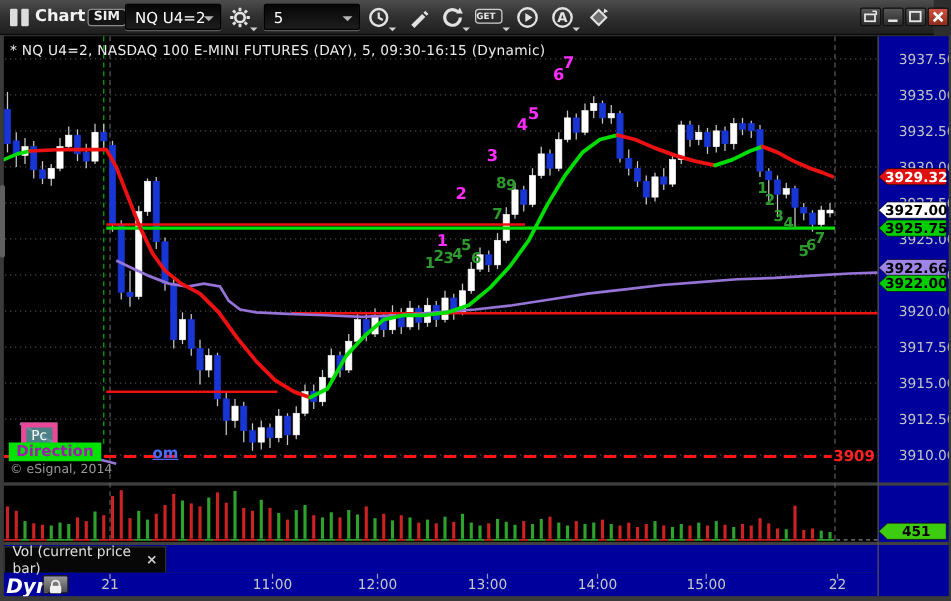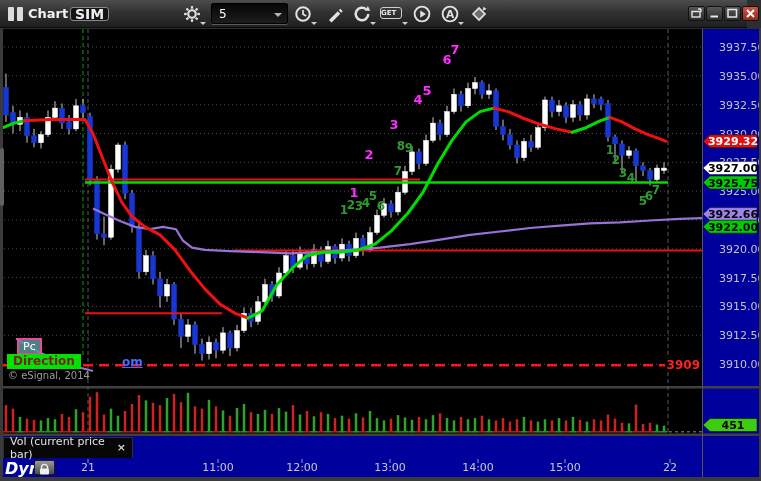--- a/index.html
+++ b/index.html
@@ -7,42 +7,42 @@
   .window{position:relative;width:761px;height:481px;background:#2e2e2e;overflow:hidden;
           font-family:"DejaVu Sans","Liberation Sans",sans-serif;outline:1px solid #5a5a5a;}
   
   .titlebar{position:absolute;left:0;top:0;width:747px;height:28px;z-index:30;
             background:linear-gradient(#4d4d4d,#323232 45%,#1f1f1f);border-bottom:1px solid #0a0a0a;}
   .titlebar *{position:absolute;}
   .win-icon{left:8px;top:7px;width:16px;height:14px;}
   .win-icon i{position:absolute;top:0;width:6px;height:14px;background:#dcdcdc;border-radius:1px;}
   .win-icon i:first-child{left:0;} .win-icon i:last-child{left:9px;}
   .tb-title{left:28px;top:6px;font-size:13px;font-weight:bold;color:#f2f2f2;}
-  .sim{left:70px;top:7px;font-size:14px;font-weight:bold;color:#eee;background:#141414;
+  .sim{left:70px;top:7px;font-size:10px;font-weight:bold;color:#eee;background:#141414;
        border:1px solid #8a8a8a;border-radius:3px;padding:0 4px;line-height:12px;}
   .combo{top:3px;height:21px;background:linear-gradient(#060606,#1d1d1d);border:1px solid #000;
          box-shadow:0 1px 0 #5a5a5a;border-radius:2px;color:#fff;font-size:12px;}
   .combo .val{position:absolute;left:7px;top:3px;}
   .chev{position:absolute;right:5px;top:9px;width:0;height:0;border-left:4px solid transparent;
         border-right:4px solid transparent;border-top:4px solid #b5b5b5;}
   .tb-ic{top:4px;width:22px;height:20px;}
   .mini-chev{position:absolute;right:-2px;bottom:-1px;width:0;height:0;border-left:3px solid transparent;
              border-right:3px solid transparent;border-top:3px solid #cfcfcf;}
   .get-box{position:absolute;left:0;top:3px;width:22px;height:12px;border:1px solid #cfcfcf;border-radius:3px;
            color:#e8e8e8;font-size:7px;font-weight:bold;text-align:left;line-height:11px;}
   .winbtn{top:6px;width:17px;height:15px;background:linear-gradient(#585858,#2b2b2b);
           border:1px solid #111;border-radius:2px;}
   .winbtn svg{position:absolute;left:1px;top:1px;}
   .winbtn.close{background:linear-gradient(#d0523f,#8e2c1d);}
   
   .ov{position:absolute;z-index:20;}
   .legend{left:8px;top:34px;font-size:11px;color:#ececec;letter-spacing:0.2px;}
-  .pc-box{left:17px;top:338px;background:rgba(90,150,155,0.85);border:2px solid #ec4899;
+  .pc-box{left:17px;top:338px;background:rgba(90,150,155,0.85);border:4px solid #ec4899;
           color:#fff;font-size:11px;padding:0 4px;line-height:13px;}
-  .dir-box{left:7px;top:354px;background:#00e200;color:#7f1d1d;font-size:12px;font-weight:bold;
+  .dir-box{left:7px;top:354px;background:#00e200;color:#a21caf;font-size:12px;font-weight:bold;
            padding:0 6px;line-height:15px;}
   .om-link{left:122px;top:355px;color:#4f6bff;font-size:12px;text-decoration:underline;font-weight:bold;}
   .copyright{left:8px;top:370px;color:#9a9a9a;font-size:10px;}
   .vol-tab{left:3px;top:437px;width:130px;height:21px;background:#070707;border:1px solid #303030;
            border-bottom:none;color:#e2e2e2;font-size:11px;display:flex;align-items:center;
            padding:0 6px;gap:8px;}
   .vol-tab .x{margin-left:auto;color:#cfcfcf;font-size:11px;font-weight:bold;line-height:10px;}
   .dyn{left:5px;top:459px;color:#fff;font-size:16px;font-weight:bold;font-style:italic;}
   .lockbtn{left:34px;top:460px;width:21px;height:15px;background:linear-gradient(#9a9a9a,#4c4c4c);
            border:1px solid #1c1c1c;border-radius:2px;}
@@ -544,20 +544,21 @@
       <line x1="390" y1="459" x2="390" y2="463" stroke="#9a9ab8" stroke-width="1"></line>
       <text x="390" y="471" fill="#c8c8cc" font-size="11" text-anchor="middle">13:00</text>
       <line x1="478" y1="459" x2="478" y2="463" stroke="#9a9ab8" stroke-width="1"></line>
       <text x="478" y="471" fill="#c8c8cc" font-size="11" text-anchor="middle">14:00</text>
       <line x1="565" y1="459" x2="565" y2="463" stroke="#9a9ab8" stroke-width="1"></line>
       <text x="565" y="471" fill="#c8c8cc" font-size="11" text-anchor="middle">15:00</text>
       <line x1="670" y1="459" x2="670" y2="463" stroke="#9a9ab8" stroke-width="1"></line>
       <text x="670" y="471" fill="#c8c8cc" font-size="11" text-anchor="middle">22</text>
     </svg>
 
+  <div class="ov legend">* NQ U4=2, NASDAQ 100 E-MINI FUTURES (DAY), 5, 09:30-16:15 (Dynamic)</div>
   <div class="ov pc-box">Pc</div>
   <div class="ov dir-box">Direction</div>
   <div class="ov om-link">om</div>
   <div class="ov copyright">© eSignal, 2014</div>
   <div class="ov vol-tab">
     <span>Vol (current price bar)</span>
     <span class="x">×</span>
   </div>
   <div class="ov dyn">Dyn</div>
   <div class="ov lockbtn">
@@ -572,20 +573,24 @@
   <div class="ov edge-bottom"></div>
 
   <div class="titlebar">
     <span class="win-icon">
         <i></i>
         <i></i>
       </span>
     <span class="tb-title">Chart</span>
     <span class="sim">SIM</span>
 
+    <span class="combo" style="left:100px;width:77px;">
+      <span class="val">NQ U4=2</span>
+      <span class="chev"></span>
+    </span>
     <span class="tb-ic" style="left:182px;">
       <svg width="20" height="20" viewBox="0 0 16 16">
         <circle cx="8" cy="8" r="3" fill="none" stroke="#e2e2e2" stroke-width="1.7"></circle>
         <g stroke="#e2e2e2" stroke-width="1.8">
           <line x1="12.2" y1="8" x2="14.3" y2="8"></line>
             <line x1="10.97" y1="10.97" x2="12.45" y2="12.45"></line>
           <line x1="8" y1="12.2" x2="8" y2="14.3"></line>
             <line x1="5.03" y1="10.97" x2="3.55" y2="12.45"></line>
           <line x1="3.8" y1="8" x2="1.7" y2="8"></line>
             <line x1="5.03" y1="5.03" x2="3.55" y2="3.55"></line>

